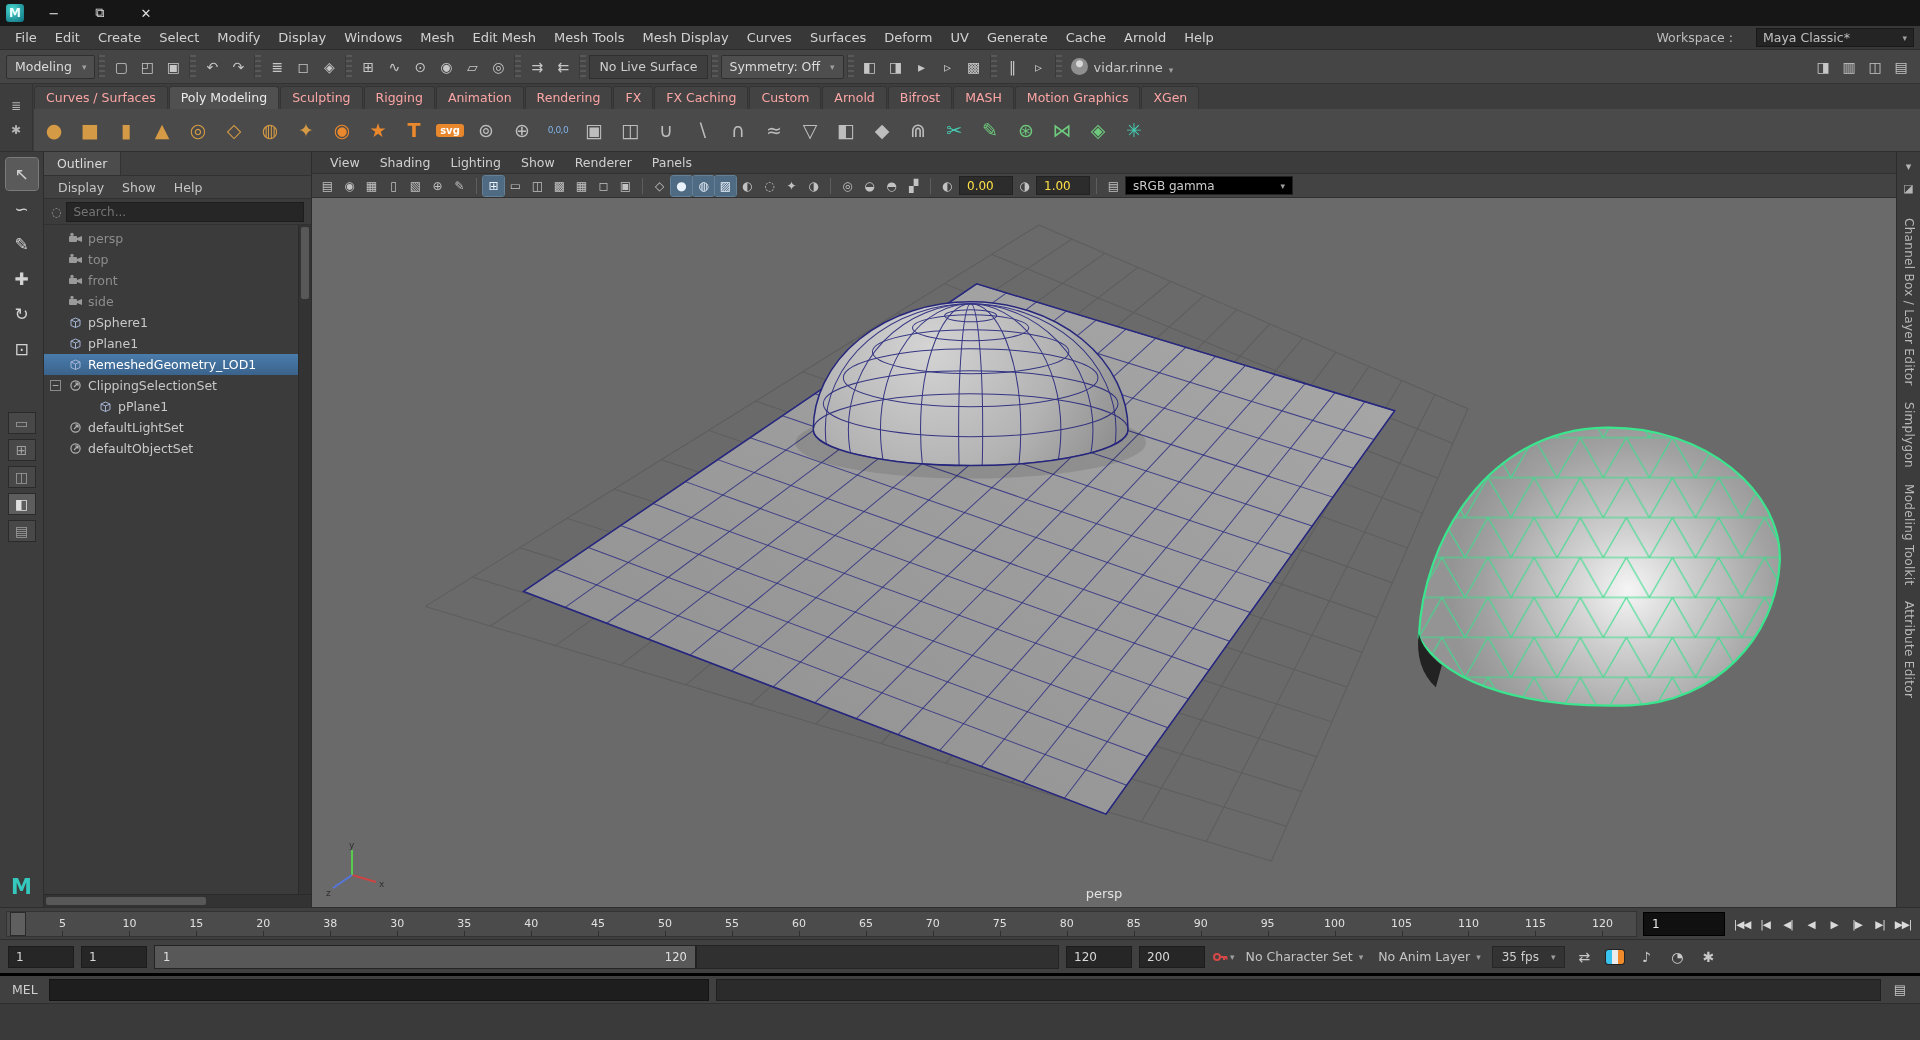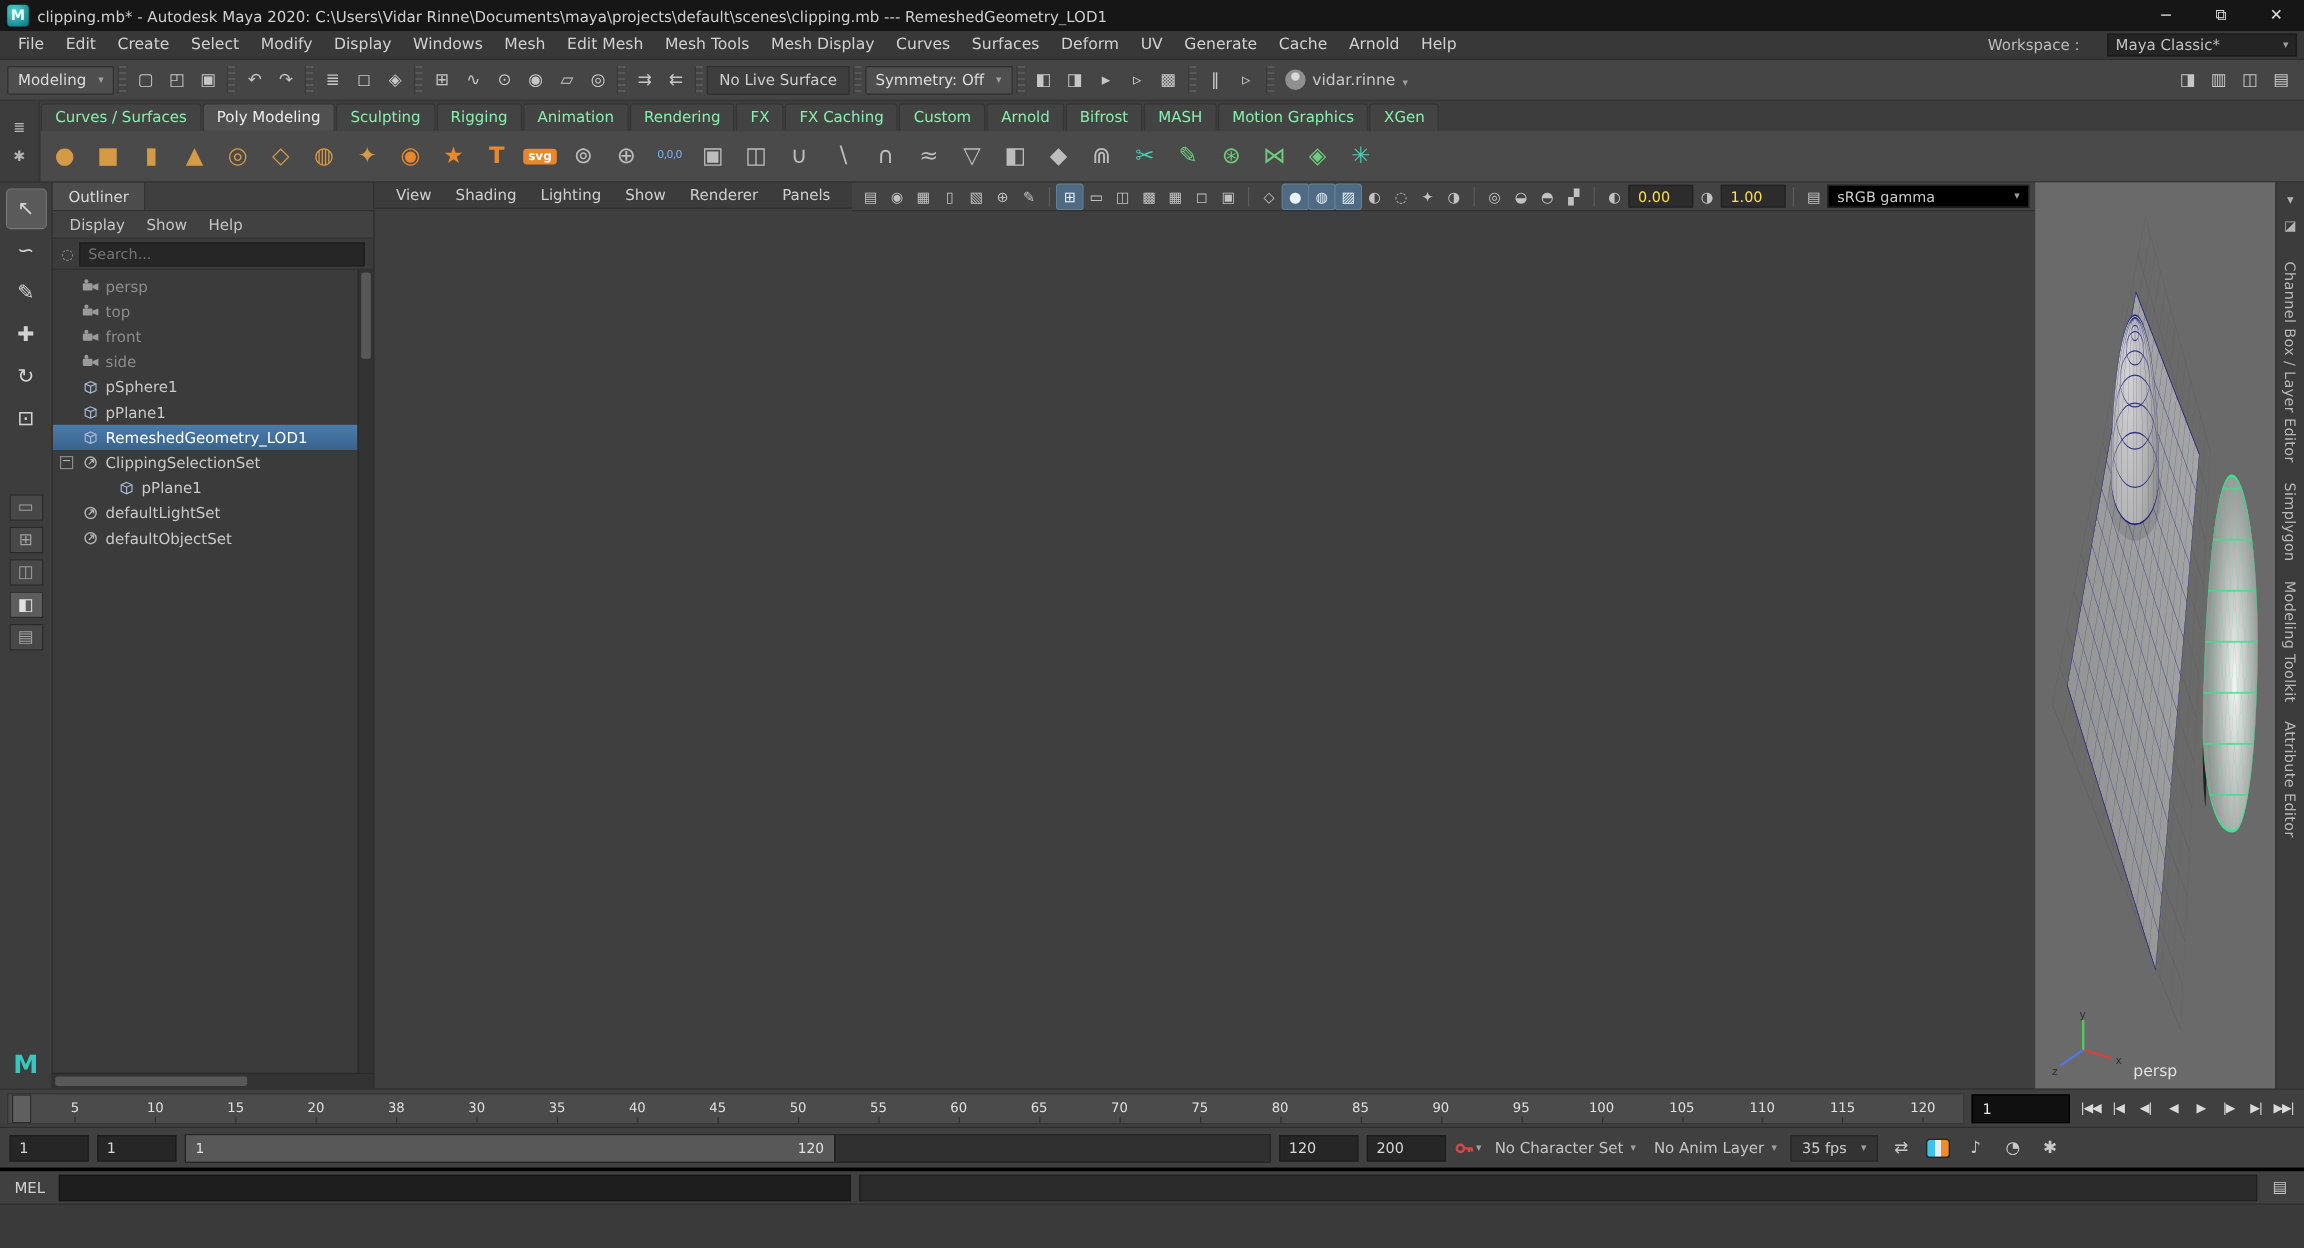--- a/index.html
+++ b/index.html
@@ -27,21 +27,21 @@
 .sbtn{width:26px;height:26px;display:flex;align-items:center;justify-content:center;font-size:14px;color:#c6c6c6;border-radius:2px}
 .sfield{height:24px;background:#3e3e3e;border:1px solid #2f2f2f;display:flex;align-items:center;padding:0 9px;color:#cfcfcf;font-size:12.5px;white-space:nowrap}
 .user{display:flex;align-items:flex-end;gap:6px;margin-left:6px;white-space:nowrap}
 .avatar{width:17px;height:17px;border-radius:50%;background:radial-gradient(circle at 50% 34%,#d8d8d8 0 3px,#8f8f8f 4px)}
 .spacer{flex:1}
 
 .shelf-wrap{position:relative;padding-left:34px;background:#3d3d3d;border-bottom:1px solid #303030}
 .shelf-side{position:absolute;left:0;top:0;bottom:0;width:33px;display:flex;flex-direction:column;align-items:center;
  justify-content:center;gap:10px;border-right:1px solid #333;color:#b5b5b5;font-size:12px}
 .shelf-tabs{height:25px;display:flex;align-items:flex-end;padding-top:3px}
-.shelf-tab{padding:3px 11px 4px;font-size:12.5px;color:#86efac;background:#434343;border:1px solid #343434;border-bottom:none;
+.shelf-tab{padding:3px 11px 4px;font-size:12.5px;color:#fca5a5;background:#434343;border:1px solid #343434;border-bottom:none;
  border-radius:3px 3px 0 0;margin-right:1px;white-space:nowrap}
 .shelf-tab.active{background:#505050;color:#ececec}
 .shelf-icons{height:42px;background:#4a4a4a;display:flex;align-items:center;gap:2px;padding:0 3px}
 .shelf-icon{width:34px;height:34px;display:flex;align-items:center;justify-content:center;font-size:19px;border-radius:3px}
 .c-bronze{color:#d59a45}.c-orange{color:#e9882c}.c-gray{color:#bdbdbd}.c-green{color:#6ecb7d}.c-teal{color:#45cfb4}
 .bold{font-weight:bold}
 .svg-badge .sg{font-size:10px;background:#e8872c;color:#fff;padding:1px 4px;border-radius:3px;font-weight:bold}
 .tiny .sg{font-size:9px;color:#7fb2e8;letter-spacing:-0.5px}
 
 .main{display:flex;height:755px}
@@ -67,21 +67,21 @@
 .orow.selected{background:linear-gradient(#4a7cab,#3a638c);color:#fff}
 .orow.dim{color:#8d8d8d}
 .exp{width:11px;height:11px;border:1px solid #8a8a8a;background:#3b3b3b;font-size:9px;line-height:9px;text-align:center;color:#ccc;margin-left:-16px;margin-right:2px;flex:none}
 .oicn{width:15px;height:15px;display:none;flex:none}
 .orow.cam .ic-cam{display:inline-block}.orow.mesh .ic-mesh{display:inline-block}.orow.set .ic-set{display:inline-block}
 .ol-vscroll{position:absolute;right:0;top:0;bottom:0;width:13px;background:#333;border-left:1px solid #2a2a2a}
 .ol-vthumb{position:absolute;top:2px;left:2px;right:2px;height:72px;background:#585858;border-radius:2px}
 .ol-hscroll{height:13px;background:#333;border-top:1px solid #2a2a2a;position:relative}
 .ol-hthumb{position:absolute;left:2px;top:2px;bottom:2px;width:160px;background:#585858;border-radius:2px}
 
-.viewport{flex:1;display:flex;flex-direction:row;min-width:0}
+.viewport{flex:1;display:flex;flex-direction:column;min-width:0}
 .vp-menus{height:22px;background:#3c3c3c;display:flex;align-items:center;padding:0 8px;border-bottom:1px solid #303030}
 .vp-menu{padding:0 10px;font-size:12.5px;color:#d0d0d0}
 .vp-toolbar{height:24px;background:#434343;display:flex;align-items:center;padding:0 5px;gap:1px;border-bottom:1px solid #303030}
 .vbtn{width:21px;height:20px;display:flex;align-items:center;justify-content:center;font-size:12px;color:#c2c2c2;border-radius:2px}
 .vbtn.on{background:#4f6b84;outline:1px solid #628198;color:#eaf3fb}
 .vsep{width:1px;height:16px;background:#5d5d5d;margin:0 5px}
 .vfield{height:19px;background:#2c2c2c;border:1px solid #222;display:flex;align-items:center;padding:0 7px;font-size:12px;color:#fde047;min-width:54px}
 .vdd{height:19px;background:#000000;border:1px solid #222;display:flex;align-items:center;justify-content:space-between;gap:14px;
  padding:0 7px;font-size:12px;color:#ccc;min-width:168px}
 .scene{flex:1;position:relative;background:#6a6a6a;overflow:hidden}
@@ -120,21 +120,20 @@
 .cmd-input{width:660px;height:22px;background:#1e1e1e;border:1px solid #141414}
 .cmd-output{flex:1;height:22px;background:#2b2b2b;border:1px solid #1f1f1f}
 .se-btn{width:24px;height:24px;display:flex;align-items:center;justify-content:center;color:#c9c9c9;font-size:13px}
 .bottomstrip{height:38px;background:#3a3a3a;border-top:1px solid #2e2e2e}
 </style>
 </head>
 <body>
 
 <div class="titlebar">
   <div class="maya-logo">M</div>
-  <div class="tb-title">clipping.mb* - Autodesk Maya 2020: C:\Users\Vidar Rinne\Documents\maya\projects\default\scenes\clipping.mb   ---   RemeshedGeometry_LOD1</div>
   <div class="win-btn">−</div>
   <div class="win-btn">⧉</div>
   <div class="win-btn">✕</div>
 </div>
 
 <div class="menubar">
   <div class="menu-item">File</div>
     <div class="menu-item">Edit</div>
     <div class="menu-item">Create</div>
     <div class="menu-item">Select</div>

